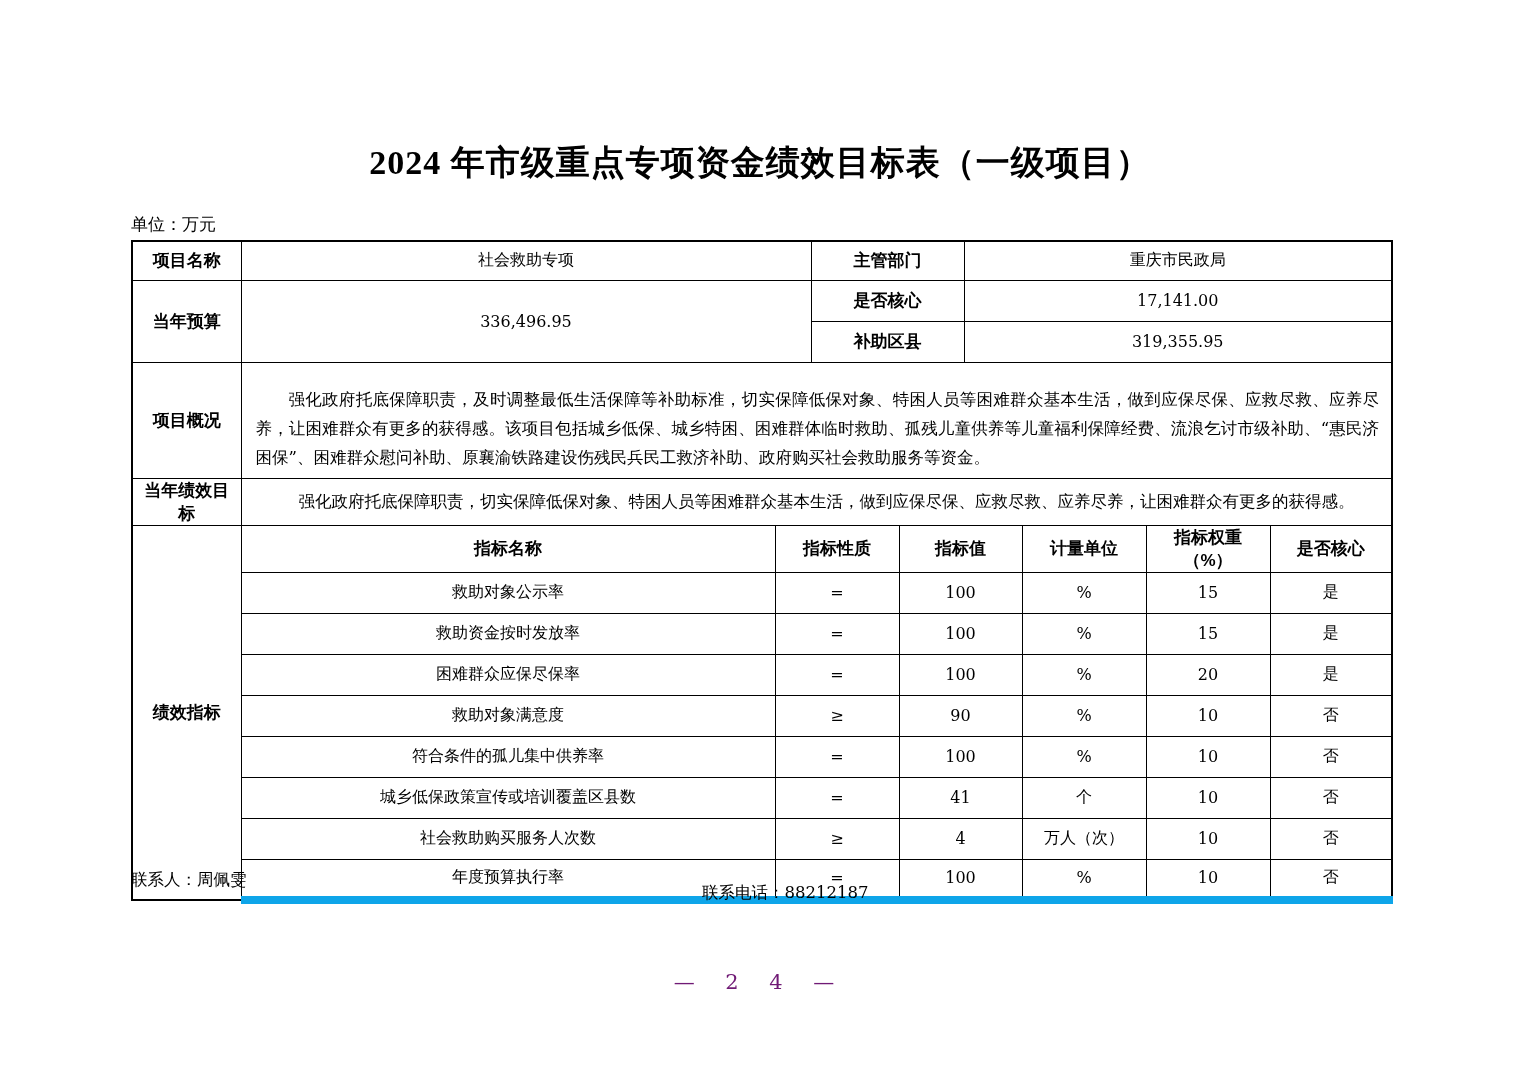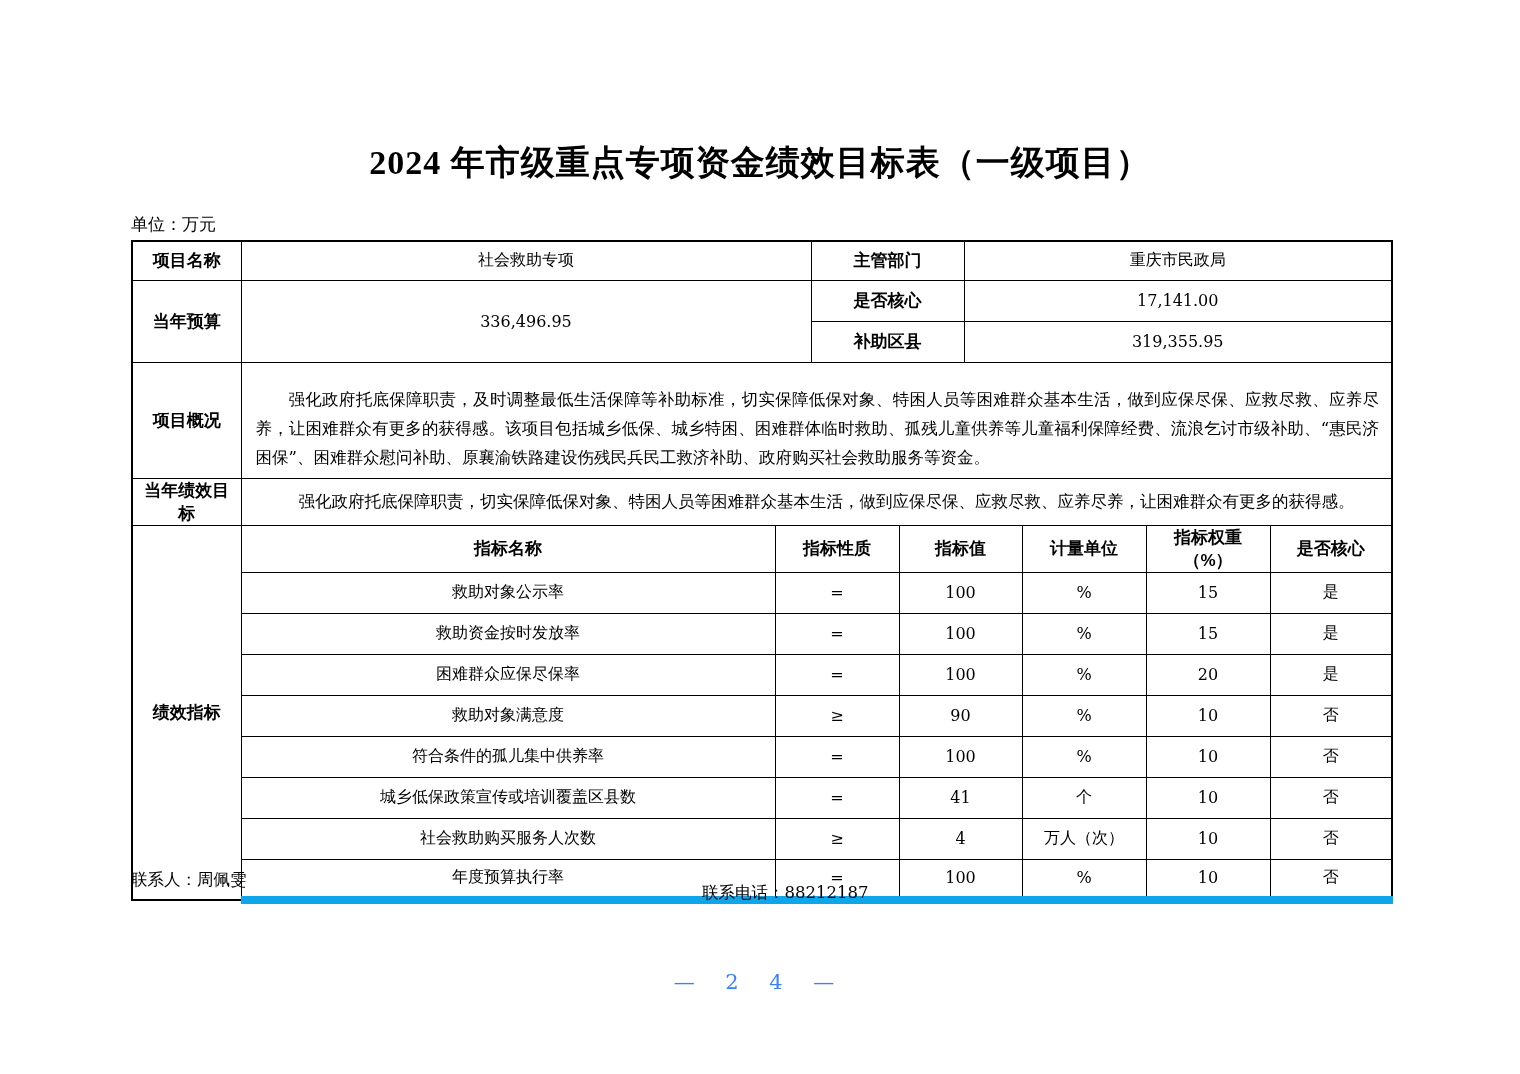--- a/index.html
+++ b/index.html
@@ -75,21 +75,21 @@
   }
   .footer-contact { position: absolute; left: 0; top: 0; }
   .footer-phone { position: absolute; left: 571px; top: 0; margin-top: 13px; }
   .page-number {
     position: absolute;
     top: 970px; left: 0;
     width: 100%;
     text-align: center;
     font-size: 21px;
     letter-spacing: 12px;
-    color: #3b82f6;
+    color: #701a75;
   }
 </style>
 </head>
 <body>
 
 <div class="page-title">2024 年市级重点专项资金绩效目标表（一级项目）</div>
 <div class="unit-note">单位：万元</div>
 
 <table class="main">
   <colgroup>

